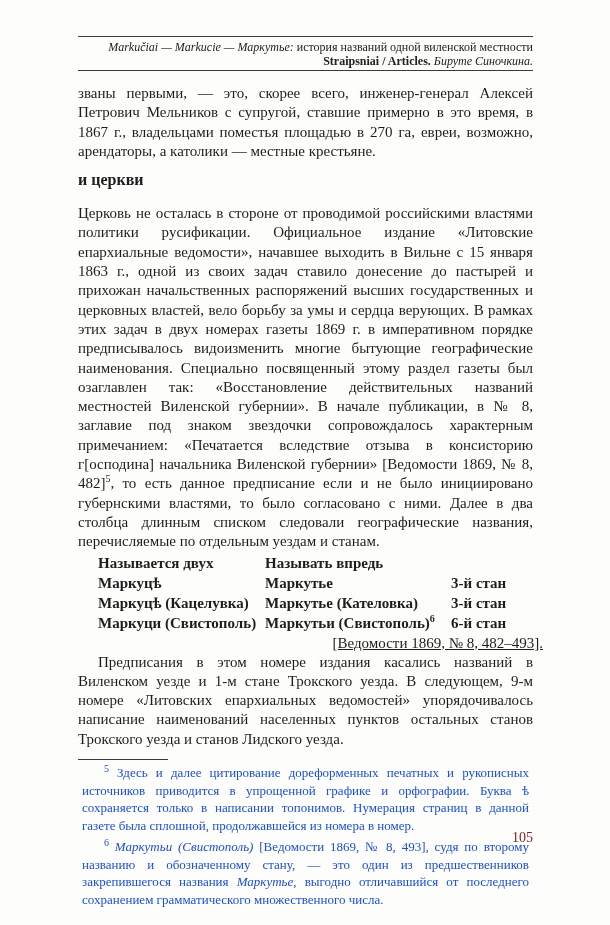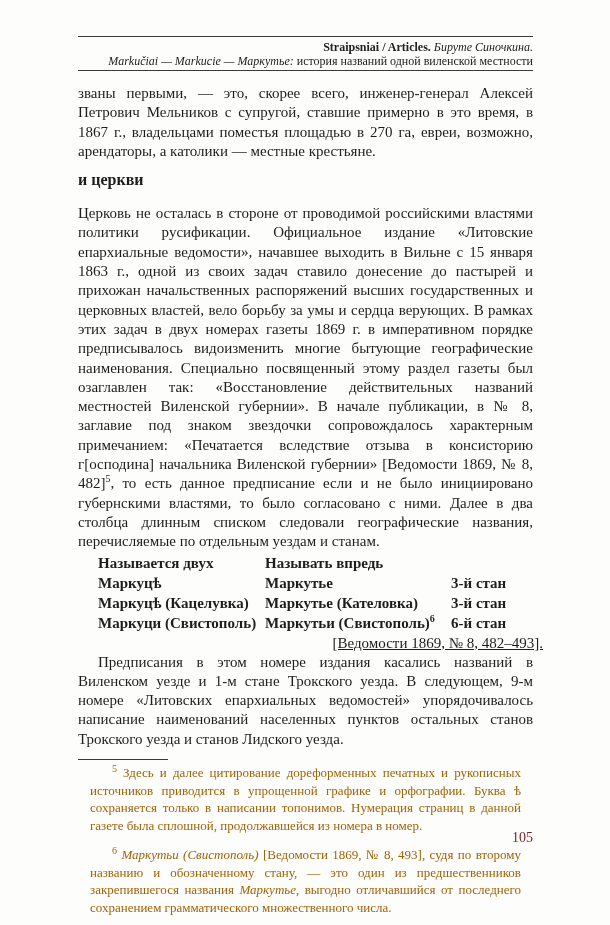--- a/index.html
+++ b/index.html
@@ -81,43 +81,43 @@
     border-top: 1px solid #3a3a3a;
     width: 90px;
     height: 0;
     margin: 0;
   }
   .footnote {
     font-size: 13px;
     line-height: 17.5px;
     text-align: justify;
     text-indent: 22px;
-    margin: 12px;
-    color: #a16207;
+    margin: 4px;
+    color: #1d4ed8;
   }
   .footnote-first { margin-top: 4px; }
   .fn-italic { font-style: italic; }
   .page-number {
     position: absolute;
     top: 830px;
     right: 77px;
     font-size: 14px;
     color: #7f1d1d;
   }
 </style>
 </head>
 <body>
 
 <div class="page">
   <div class="main">
 
     <hr class="rule rule-top">
     <div class="running-head">
+      <div><span class="rh-italic">Markučiai — Markucie — Маркутье:</span><span> история названий одной виленской местности</span></div>
       <div><span class="rh-bold">Straipsniai / Articles.</span><span class="rh-italic"> Бируте Синочкина.</span></div>
-      <div><span class="rh-italic">Markučiai — Markucie — Маркутье:</span><span> история названий одной виленской местности</span></div>
     </div>
     <hr class="rule">
 
     <p class="para para-first">званы первыми, — это, скорее всего, инженер-генерал Алексей Петрович Мельников с супругой, ставшие примерно в это время, в 1867 г., владельцами поместья площадью в 270 га, евреи, возможно, арендаторы, а католики — местные крестьяне.</p>
 
     <h2 class="section-heading">
       <div>и церкви</div>
     </h2>
 
     <p class="para para-body"><span>Церковь не осталась в стороне от проводимой российскими властями политики русификации. Официальное издание «Литовские епархиальные ведомости», начавшее выходить в Вильне с 15 января 1863 г., одной из своих задач ставило донесение до пастырей и прихожан начальственных распоряжений высших государственных и церковных властей, вело борьбу за умы и сердца верующих. В рамках этих задач в двух номерах газеты 1869 г. в императивном порядке предписывалось видоизменить многие бытующие географические наименования. Специально посвященный этому раздел газеты был озаглавлен так: «Восстановление действительных названий местностей Виленской губернии». В начале публикации, в № 8, заглавие под знаком звездочки сопровождалось характерным примечанием: «Печатается вследствие отзыва в консисторию г[осподина] начальника Виленской губернии» [Ведомости 1869, № 8, 482]</span><sup class="fnref">5</sup><span>, то есть данное предписание если и не было инициировано губернскими властями, то было согласовано с ними. Далее в два столбца длинным списком следовали географические названия, перечисляемые по отдельным уездам и станам.</span></p>

